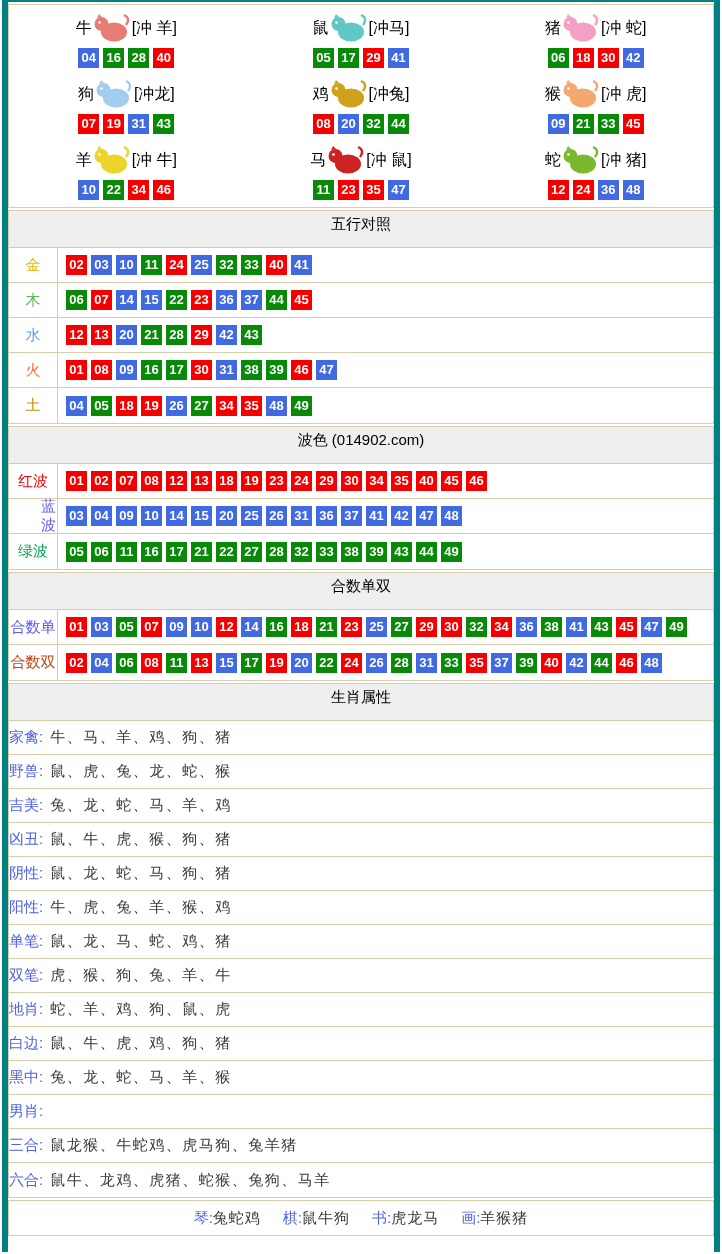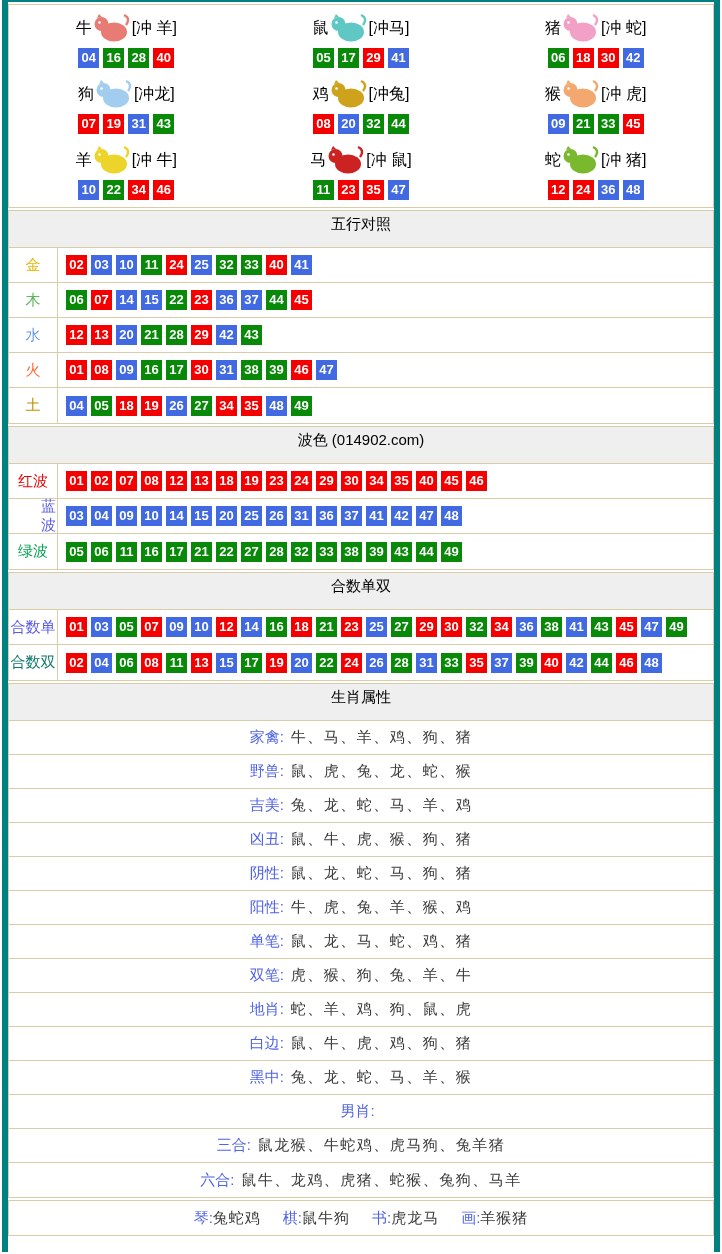--- a/index.html
+++ b/index.html
@@ -45,21 +45,21 @@
   .badge{
     min-width:21px;height:20px;line-height:20px;padding:0 1px;text-align:center;
     color:#fff;font-weight:bold;font-size:13px;
   }
   .badge.red{background:var(--badge-red);}
   .badge.blue{background:var(--badge-blue);}
   .badge.green{background:var(--badge-green);}
   
   .attr-row{
     height:34px;border-bottom:1px solid var(--table-border);
-    display:flex;align-items:center;justify-content:center;font-size:15px;
+    display:flex;align-items:center;font-size:15px;
   }
   .attr-row:last-child{border-bottom:none;}
   .attr-label{color:var(--attr-label);margin-right:7px;white-space:pre;}
   .attr-value{color:var(--text-dark);letter-spacing:1.5px;}
   
   .bottom-row{height:34px;display:flex;align-items:center;justify-content:center;font-size:15px;gap:22px;}
   .b-part{display:flex;align-items:center;}
   .b-label{color:var(--attr-label);}
   .b-value{color:var(--text-dark);letter-spacing:1px;}
 </style>
@@ -439,21 +439,21 @@
             <span class="badge blue">36</span>
             <span class="badge green">38</span>
             <span class="badge blue">41</span>
             <span class="badge green">43</span>
             <span class="badge red">45</span>
             <span class="badge blue">47</span>
             <span class="badge green">49</span>
           </div>
         </div>
         <div class="num-row">
-          <div class="row-label" style="color: #0f766e;">合数双</div>
+          <div class="row-label" style="color: #c2410c;">合数双</div>
           <div class="nums">
             <span class="badge red">02</span>
             <span class="badge blue">04</span>
             <span class="badge green">06</span>
             <span class="badge red">08</span>
             <span class="badge green">11</span>
             <span class="badge red">13</span>
             <span class="badge blue">15</span>
             <span class="badge green">17</span>
             <span class="badge red">19</span>

